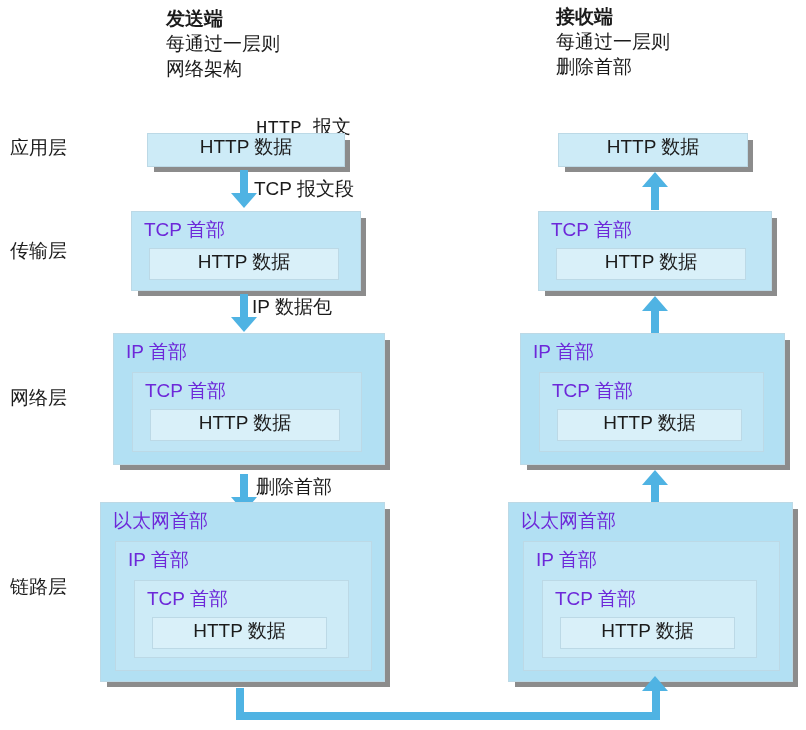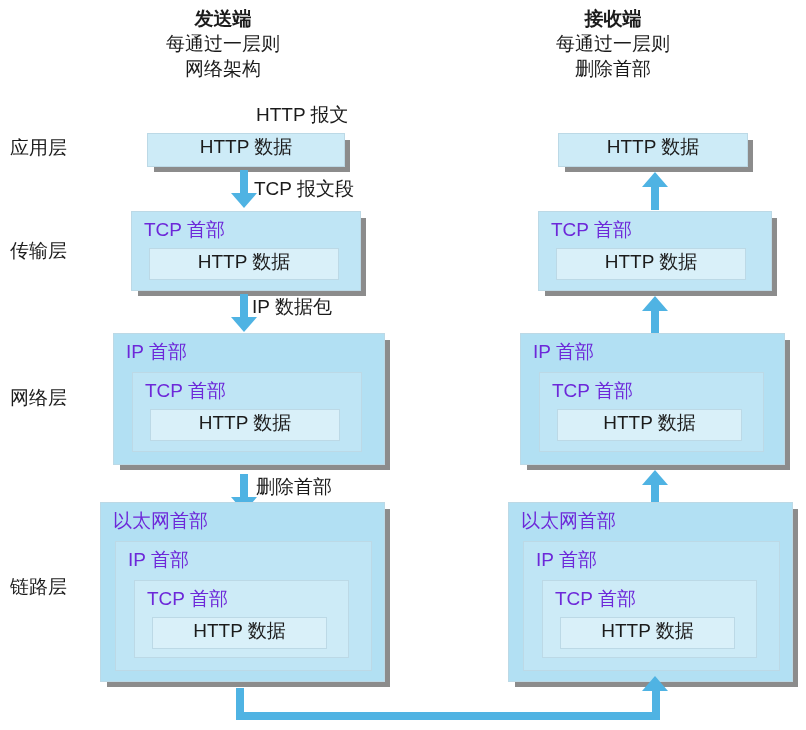--- a/index.html
+++ b/index.html
@@ -4,21 +4,21 @@
 <style>
   html,body{margin:0;padding:0;}
   body{
     width:806px;height:730px;background:#ffffff;
     font-family:"Liberation Sans","DejaVu Sans",sans-serif;
     color:#1b1b1b;overflow:hidden;
   }
   #stage{position:relative;width:806px;height:730px;}
 
   
-  .col-head{position:absolute;text-align:center;line-height:25px;font-size:19px;color:#1b1b1b;}
+  .col-head{position:absolute;text-align:left;line-height:25px;font-size:19px;color:#1b1b1b;}
   .col-head .ttl{font-weight:bold;display:block;}
   .col-head .sub{display:block;font-weight:normal;}
 
   .layer-label{position:absolute;font-size:19px;color:#1b1b1b;white-space:nowrap;}
 
   .flow-label{position:absolute;font-size:19px;color:#1b1b1b;white-space:nowrap;}
 
   
   .box{position:absolute;box-sizing:border-box;border:1px solid #bcd9e6;}
   .box::after{
@@ -53,32 +53,32 @@
 <body>
 
 <div id="stage">
 
   <div class="col-head" style="left:166px;top:6px;">
     <span class="ttl">发送端</span>
     <span class="sub">每通过一层则</span>
     <span class="sub">网络架构</span>
   </div>
 
-  <div class="col-head" style="left:556px;top:6px;">
+  <div class="col-head" style="left:556px;top:6px;font-family:Liberation Mono, monospace;">
     <span class="ttl">接收端</span>
     <span class="sub">每通过一层则</span>
     <span class="sub">删除首部</span>
   </div>
 
   <div class="layer-label" style="left:10px;top:135px;">应用层</div>
   <div class="layer-label" style="left:10px;top:238px;">传输层</div>
   <div class="layer-label" style="left:10px;top:385px;">网络层</div>
   <div class="layer-label" style="left:10px;top:574px;">链路层</div>
 
-  <div class="flow-label" style="left:256px;top:102px;">HTTP 报文</div>
+  <div class="flow-label" style="left:256px;top:114px;font-family:Liberation Mono, monospace;">HTTP 报文</div>
   <div class="flow-label" style="left:254px;top:176px;text-align:center;">TCP 报文段</div>
   <div class="flow-label" style="left:252px;top:294px;">IP 数据包</div>
   <div class="flow-label" style="left:256px;top:474px;">删除首部</div>
 
   <div class="box t3 leaf" style="left:147px;top:133px;width:198px;height:34px;">
     <span class="mid">HTTP 数据</span>
   </div>
 
   <div class="arrow down" style="left:231px;top:170px;width:26px;height:38px;">
     <span class="shaft" style="left:9px;top:0;width:8px;height:24px;"></span>

